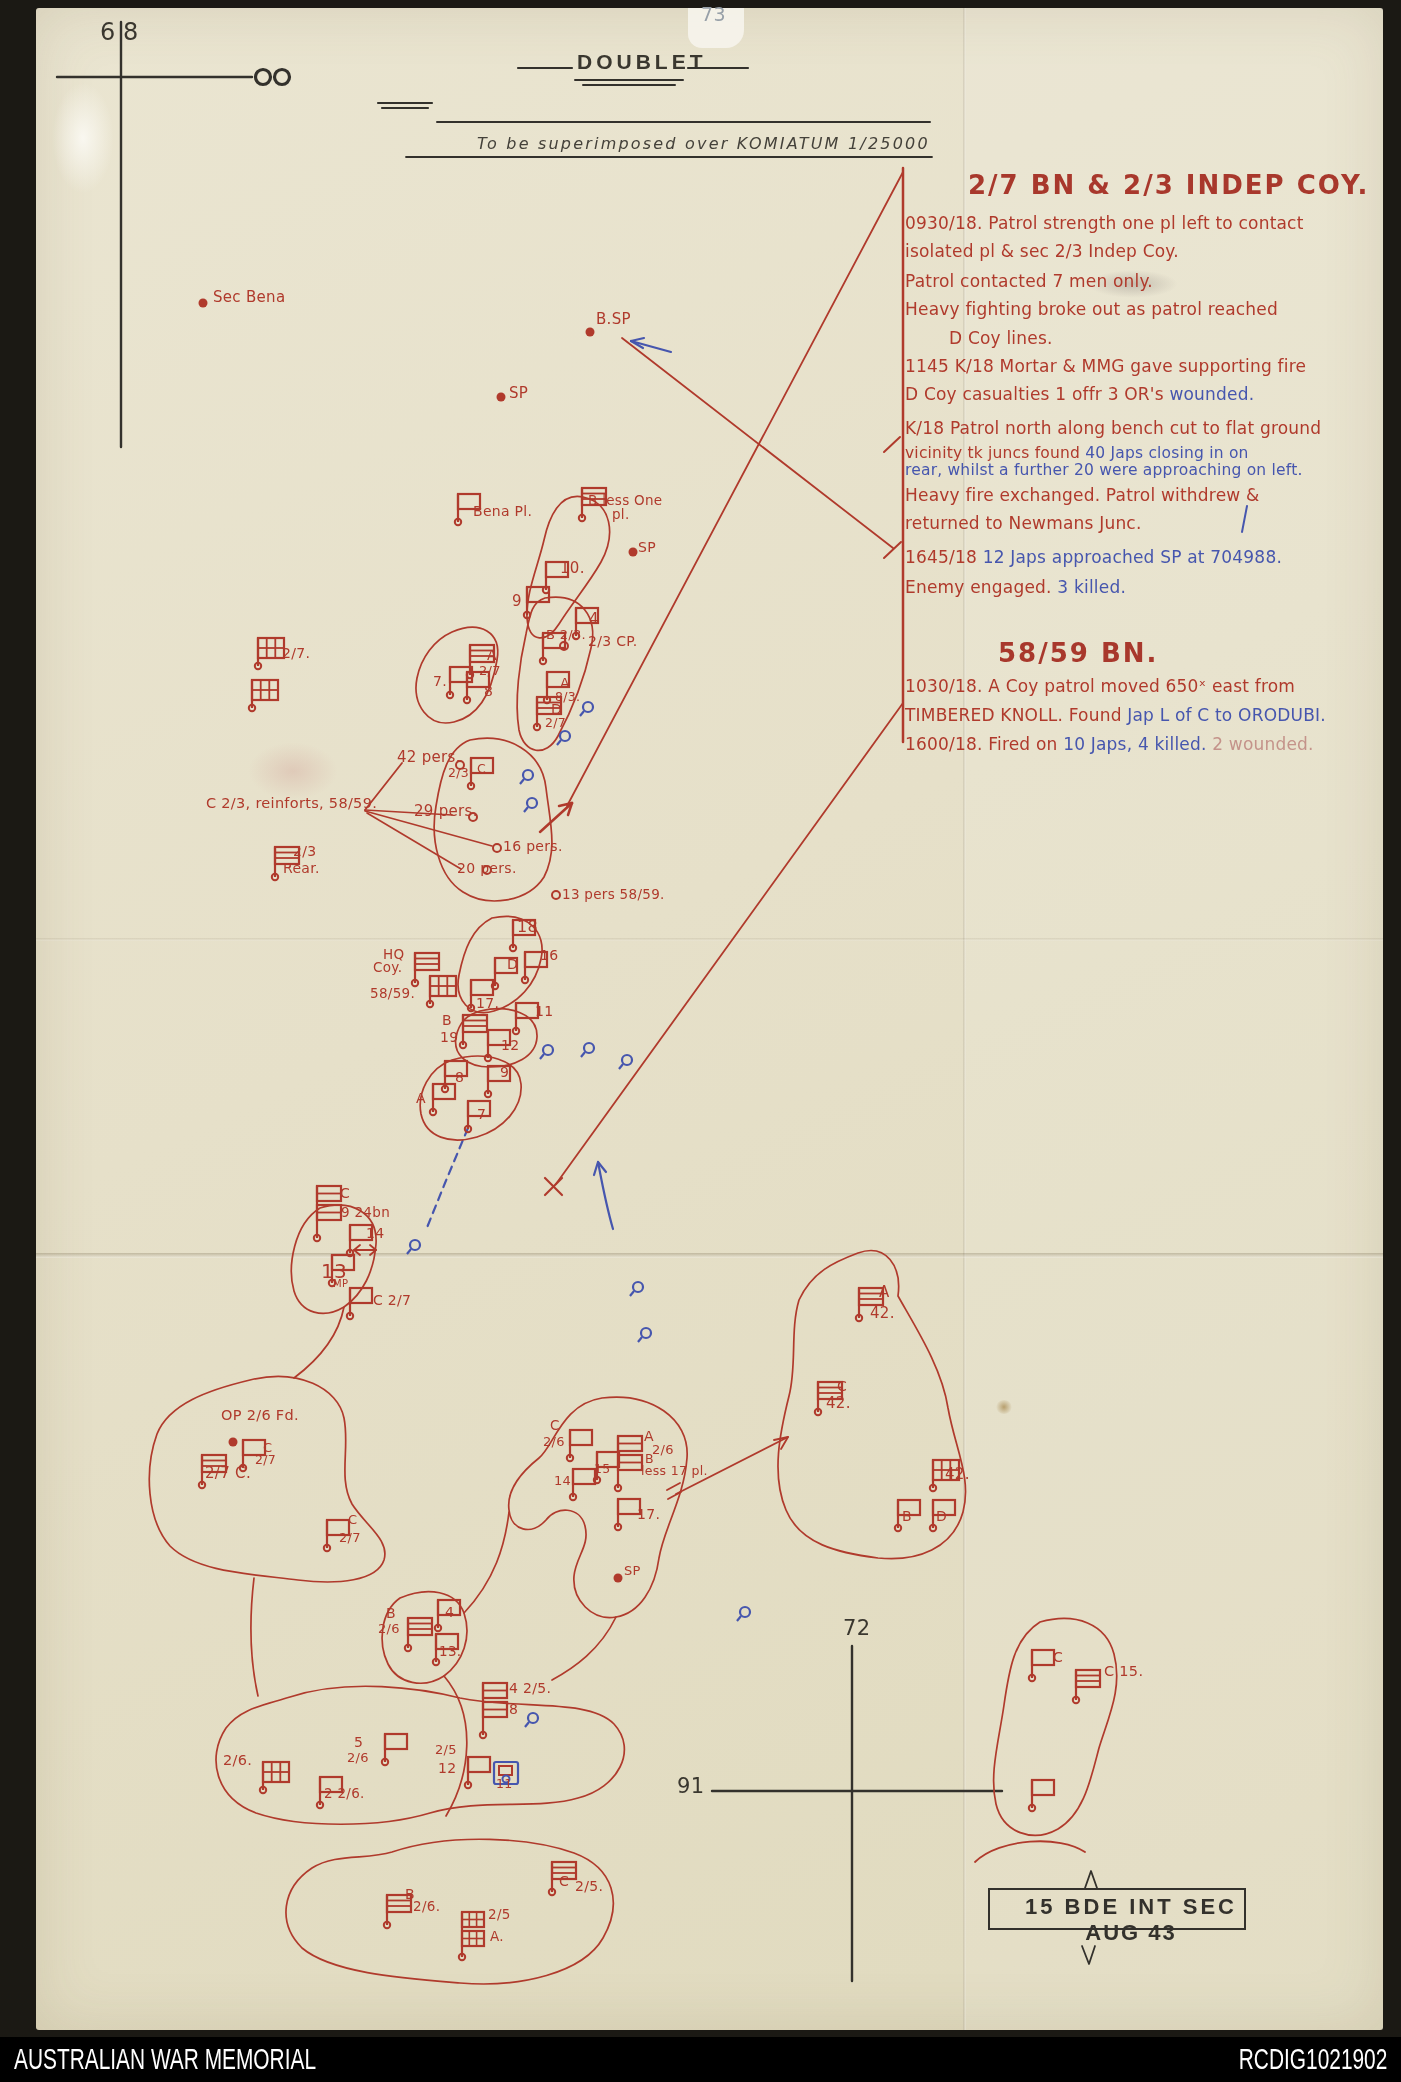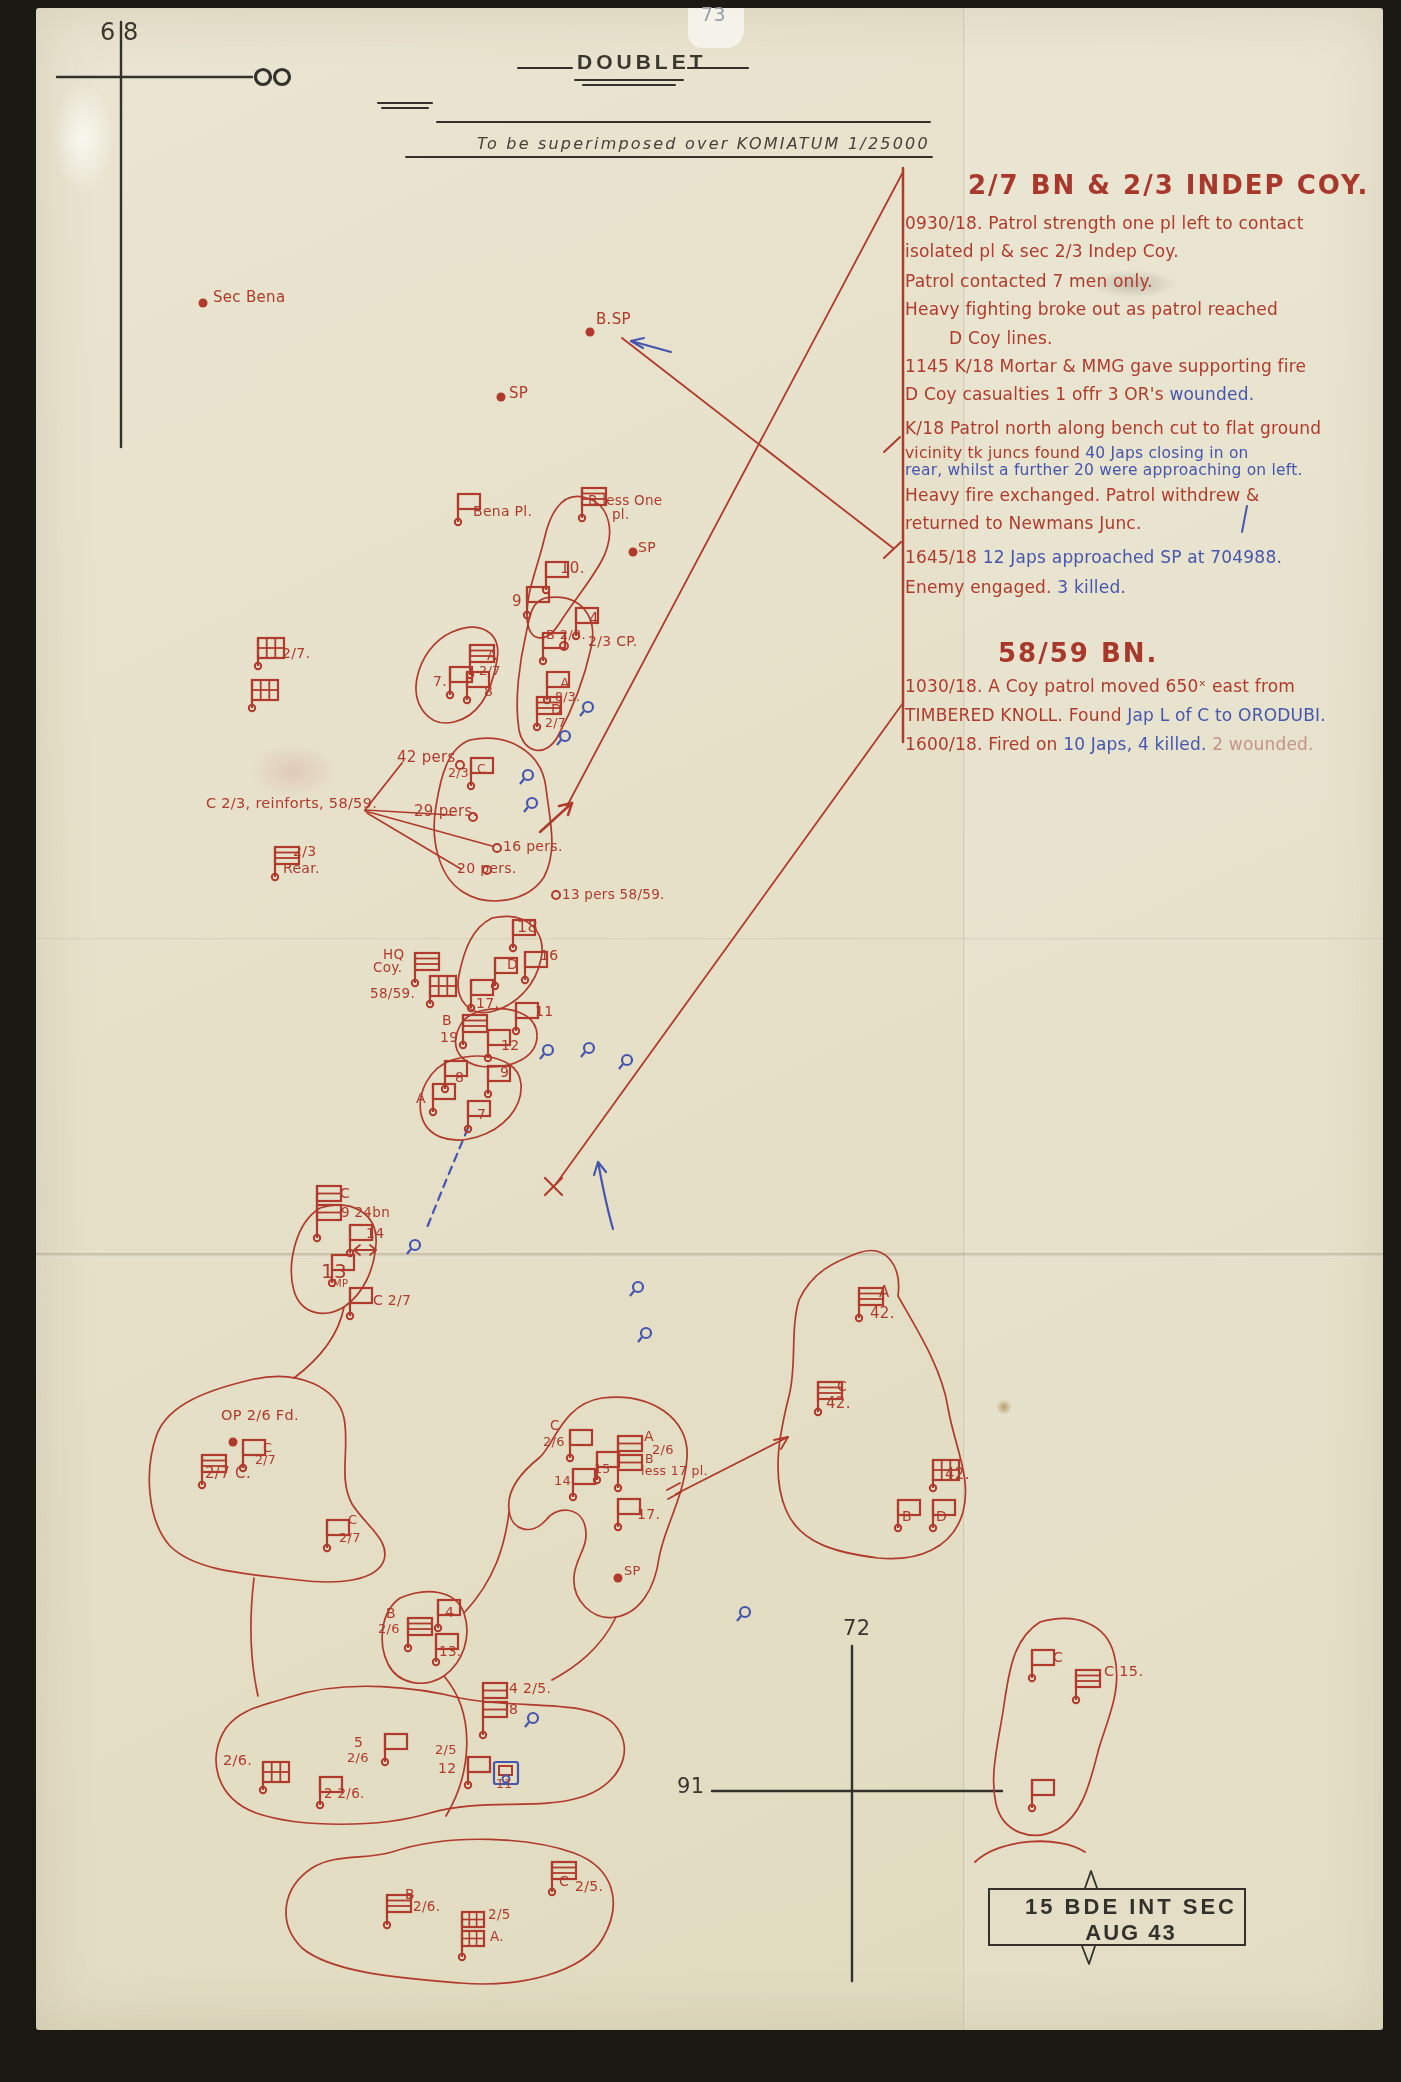--- a/index.html
+++ b/index.html
@@ -10,21 +10,21 @@
   .overlay{position:absolute;left:0;top:0;width:1401px;height:2082px;pointer-events:none;}
   .lbl{position:absolute;white-space:nowrap;line-height:1;letter-spacing:.3px;}
   .c-r{color:#b03a2c}.c-k{color:#3a372f}.c-b{color:#4656ae}.c-p{color:#97a0a8}.c-f{color:#c4938a}
   .title1{position:absolute;left:577px;top:50px;font-family:"Liberation Sans",sans-serif;font-size:21px;
           letter-spacing:4px;color:#3a372f;font-weight:bold;}
   .title2{position:absolute;left:437px;top:93px;font-family:"Liberation Sans",sans-serif;font-size:22px;
           letter-spacing:1.5px;color:#3a372f;font-weight:bold;}
   .title3{position:absolute;left:477px;top:134px;font-size:16px;letter-spacing:2.2px;color:#44413a;font-style:italic;}
   .note-line{position:absolute;left:905px;white-space:nowrap;font-size:17px;letter-spacing:.2px;}
   .notes-heading{position:absolute;white-space:nowrap;font-weight:bold;letter-spacing:2px;color:#a8382c;}
-  .stamp{position:absolute;left:988px;top:1888px;width:258px;height:58px;border:2.5px solid #33312c;
+  .stamp{position:absolute;left:988px;top:1888px;width:258px;height:42px;border:2.5px solid #33312c;
          box-sizing:border-box;text-align:center;color:#33312c;font-family:"Liberation Sans",sans-serif;padding-left:28px;}
   .stamp .s1{font-size:22px;letter-spacing:3px;margin-top:4px;font-weight:bold;}
   .stamp .s2{font-size:22px;letter-spacing:2px;font-weight:bold;}
   .footer{position:absolute;left:0;bottom:0;width:1401px;height:45px;background:#000;color:#fff;
           display:flex;justify-content:space-between;align-items:center;padding:0 14px;box-sizing:border-box;
           font-family:"Liberation Sans",sans-serif;}
   .f-l{transform:scaleX(.72);transform-origin:left center;font-size:29px;font-weight:400;letter-spacing:0;}
   .f-r{transform:scaleX(.72);transform-origin:right center;font-size:29px;font-weight:400;}
   .crease-v{position:absolute;left:963px;top:8px;width:3px;height:2022px;
             background:linear-gradient(to right,rgba(100,85,55,.18),rgba(255,255,255,.28));}
@@ -690,13 +690,17 @@
       <div class="note-line" style="top: 676px;"><span class="c-r">1030/18. A Coy patrol moved 650ˣ east from</span></div>
       <div class="note-line" style="top: 705px;"><span class="c-r">TIMBERED KNOLL.  Found </span><span class="c-b">Jap L of C to ORODUBI.</span></div>
       <div class="note-line" style="top: 734px;"><span class="c-r">1600/18. Fired on </span><span class="c-b">10 Japs, 4 killed. </span><span class="c-f">2 wounded.</span></div>
     </div>
 
   <div class="stamp">
     <div class="s1">15 BDE INT SEC</div>
     <div class="s2">AUG 43</div>
   </div>
 
+  <div class="footer">
+    <span class="f-l">AUSTRALIAN WAR MEMORIAL</span>
+    <span class="f-r">RCDIG1021902</span>
+  </div>
 </div>
 
 </body></html>

